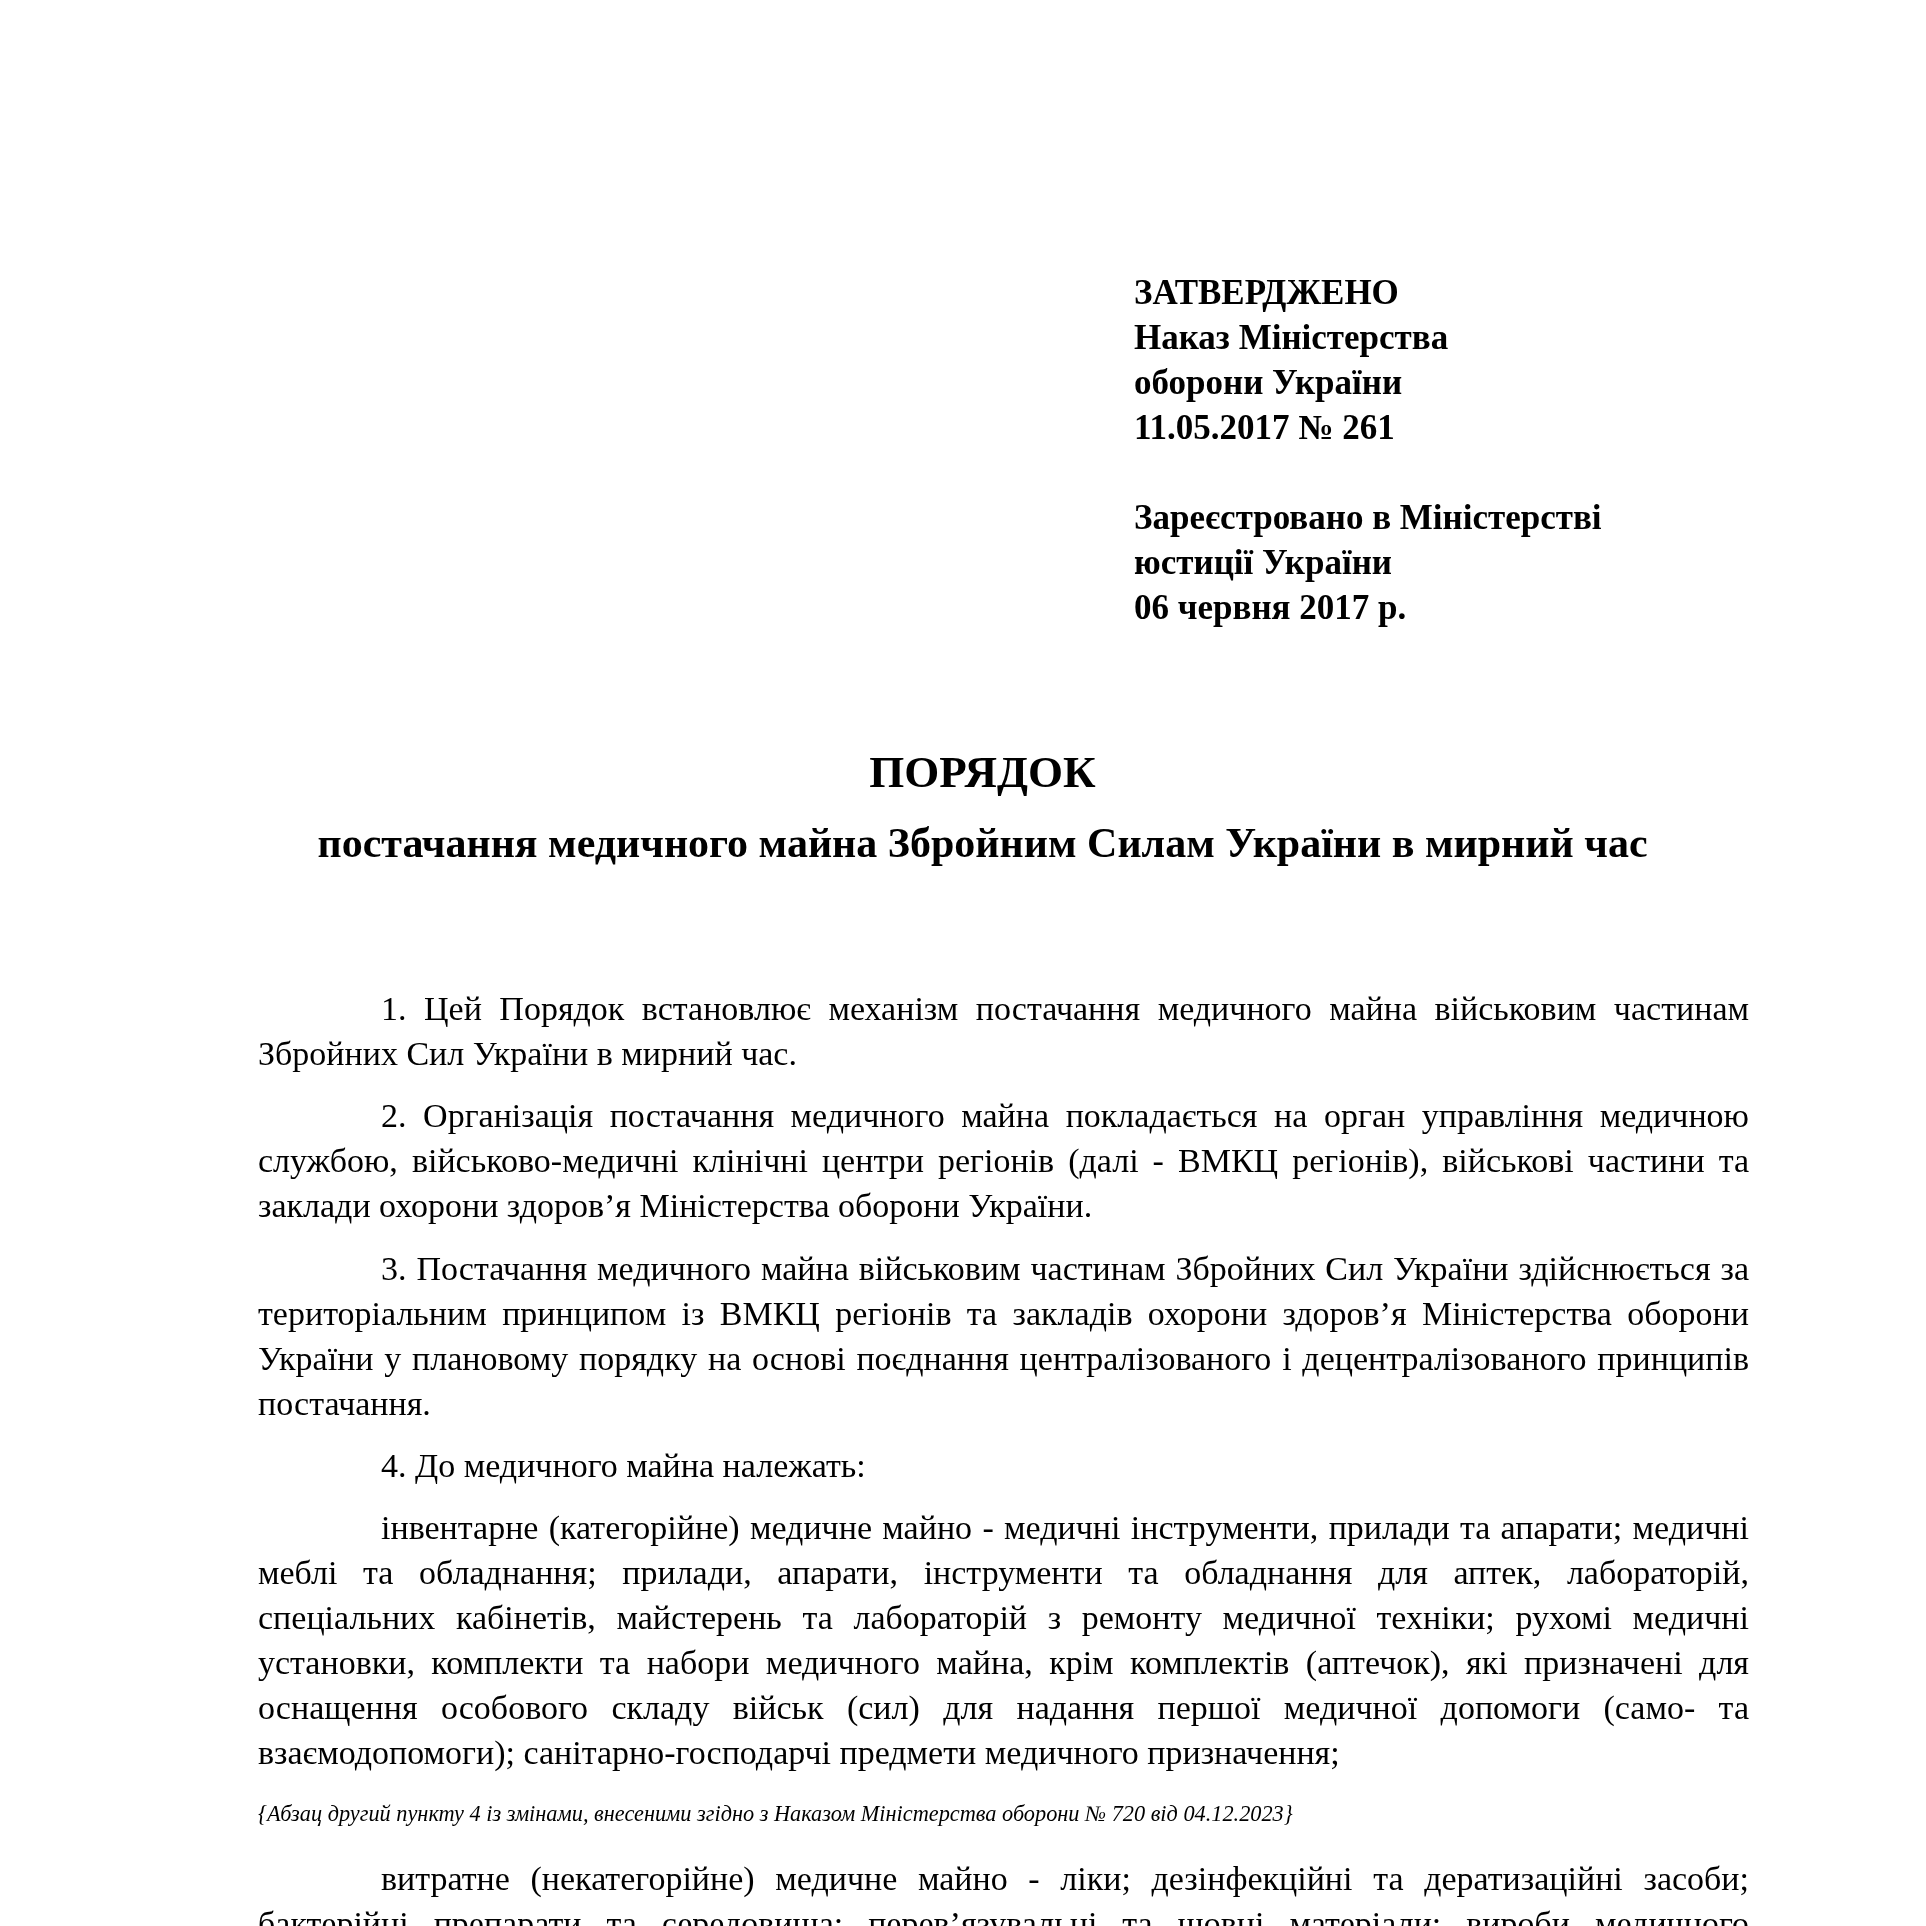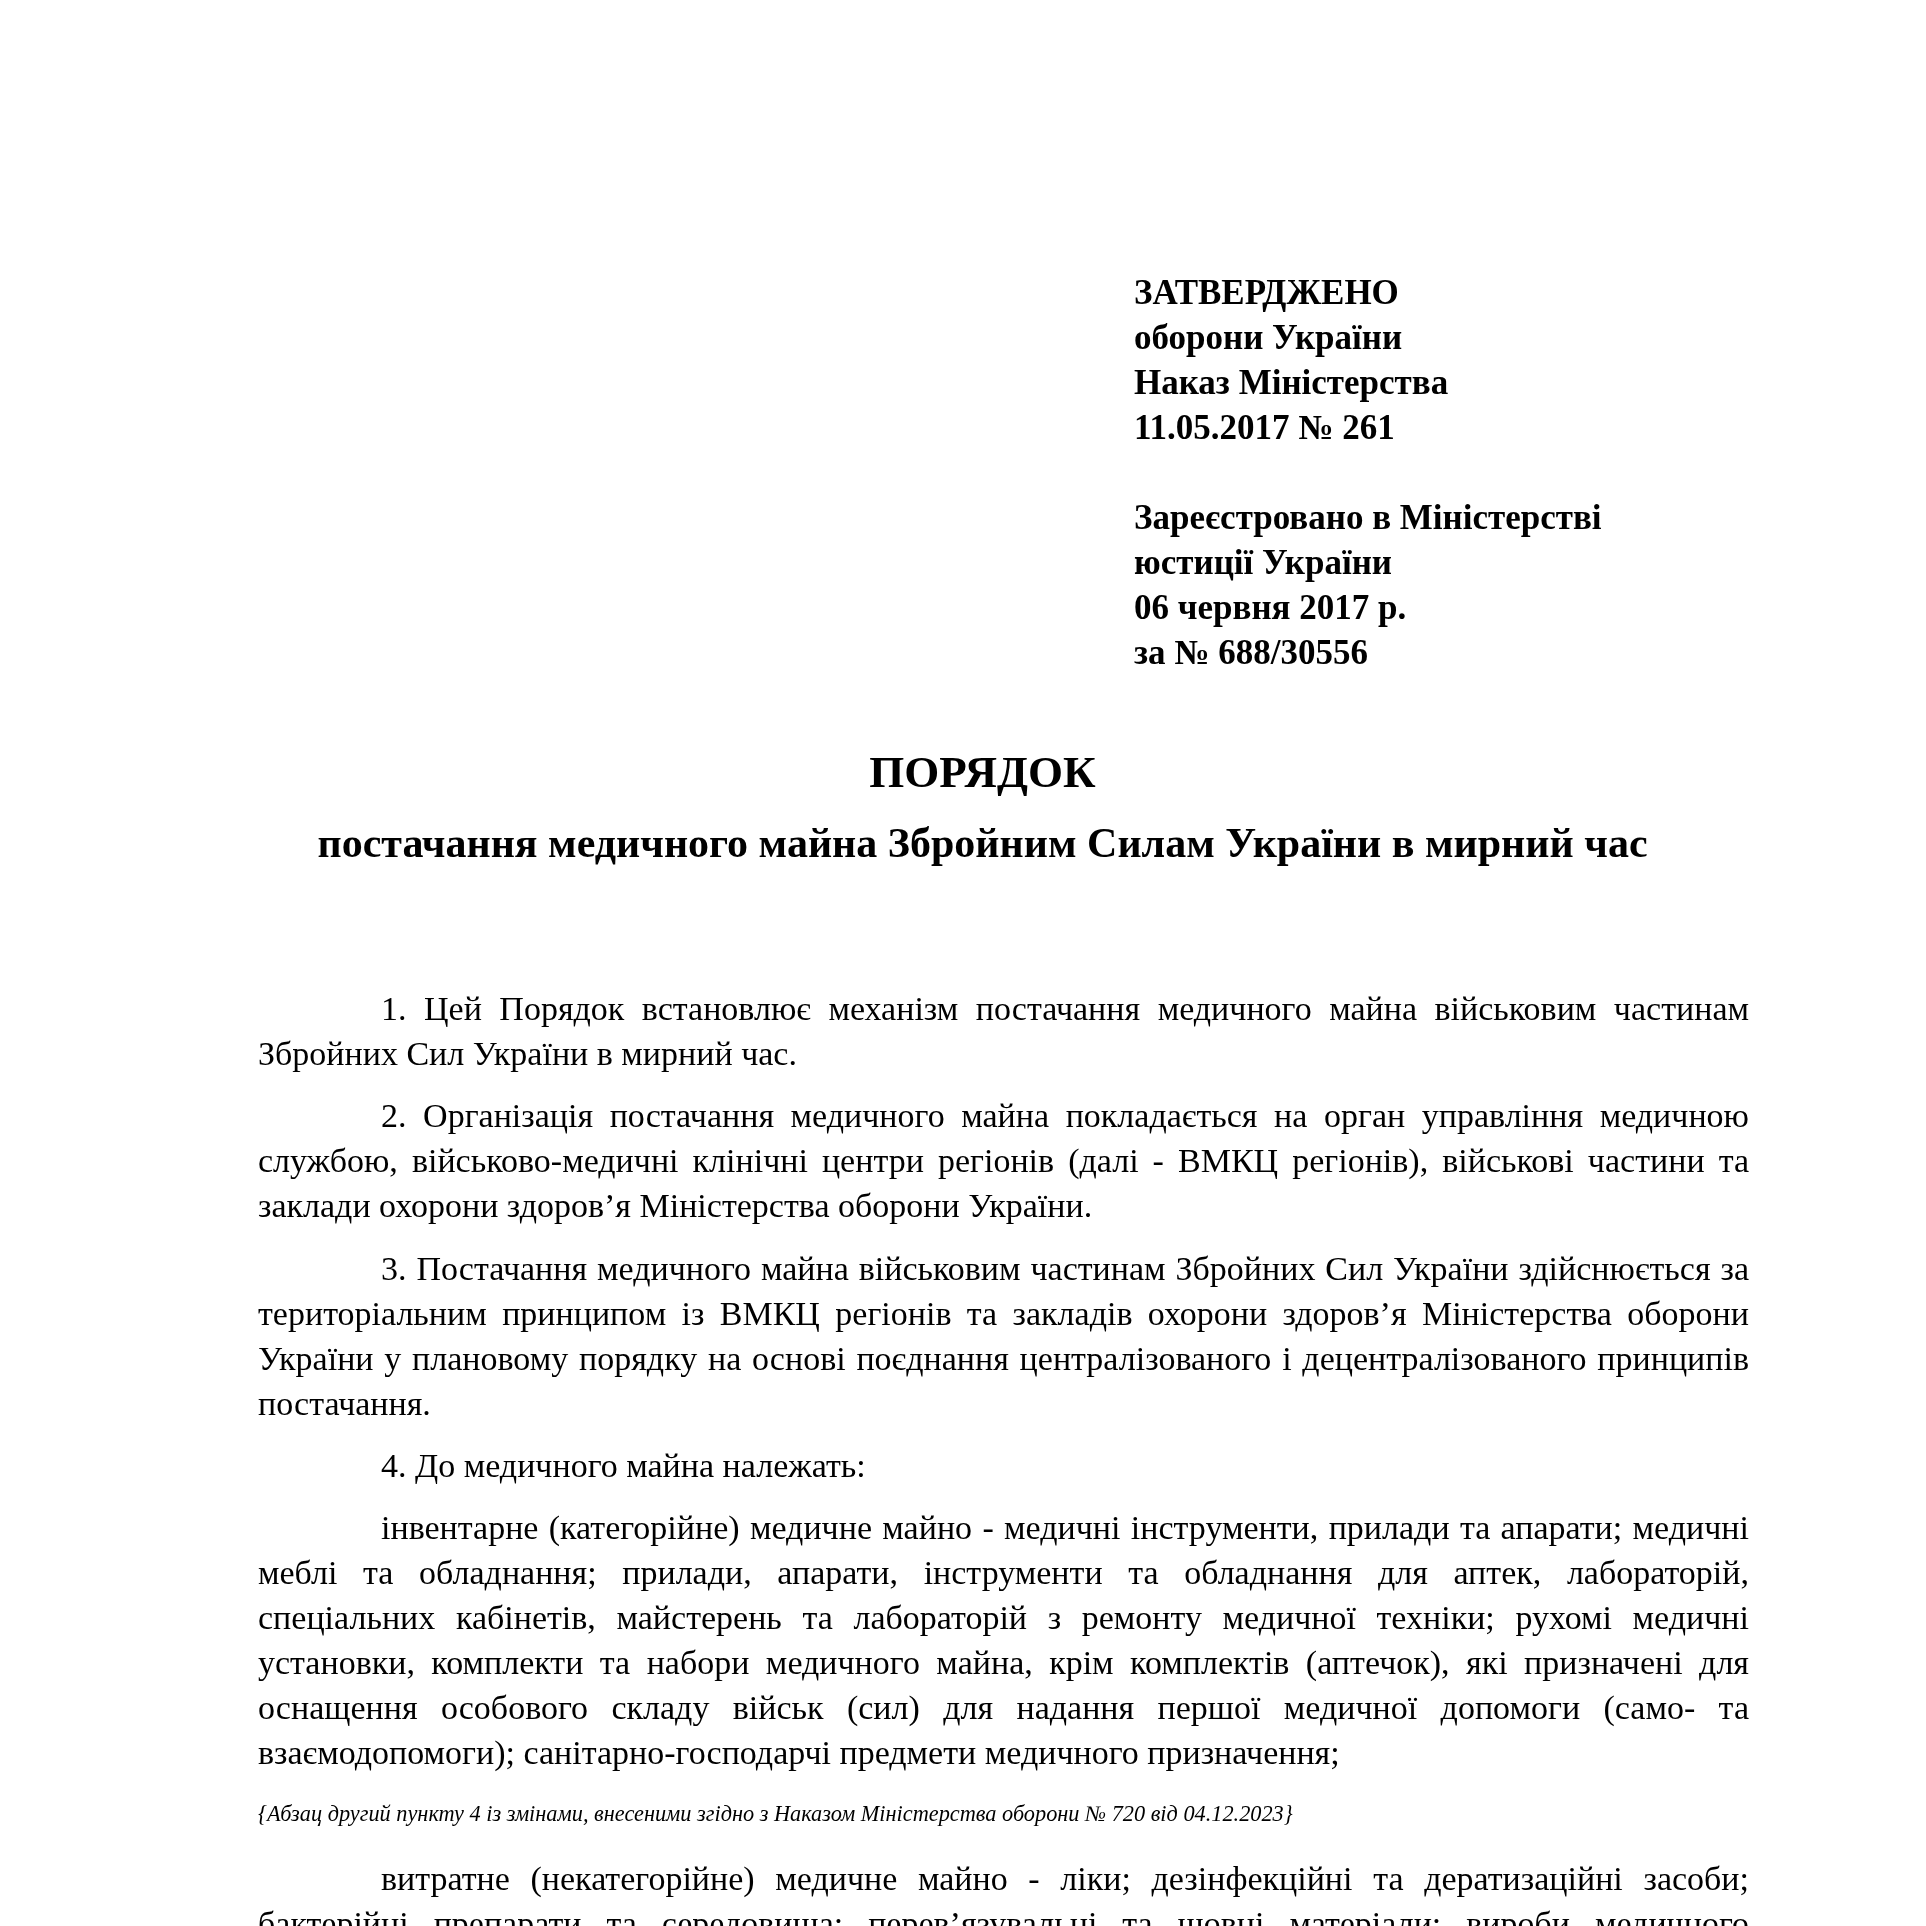--- a/index.html
+++ b/index.html
@@ -13,28 +13,27 @@
   .body { position: absolute; left: 258px; top: 986px; width: 1491px; font-size: 34px; line-height: 45px; text-align: justify; }
   .body p { margin: 0 0 17.3px 0; text-indent: 123px; }
   .body p.note { font-style: italic; font-size: 22.3px; line-height: 31px; text-align: left; text-indent: 0; margin: 23px 0 27px 0; }
 </style>
 </head>
 <body>
 
 <div class="page">
   <div class="approval">
     <div>ЗАТВЕРДЖЕНО</div>
+    <div>Наказ Міністерства</div>
     <div>оборони України</div>
-    <div>Наказ Міністерства</div>
     <div>11.05.2017 № 261</div>
     <div class="gap"></div>
     <div>Зареєстровано в Міністерстві</div>
     <div>юстиції України</div>
     <div>06 червня 2017 р.</div>
-    <div>за № 688/30556</div>
   </div>
 
   <div class="title-block">
     <div class="title-main">ПОРЯДОК</div>
     <div class="title-sub">постачання медичного майна Збройним Силам України в мирний час</div>
   </div>
 
   <div class="body">
     <p>1. Цей Порядок встановлює механізм постачання медичного майна військовим частинам Збройних Сил України в мирний час.</p>
     <p>2. Організація постачання медичного майна покладається на орган управління медичною службою, військово-медичні клінічні центри регіонів (далі - ВМКЦ регіонів), військові частини та заклади охорони здоров’я Міністерства оборони України.</p>

